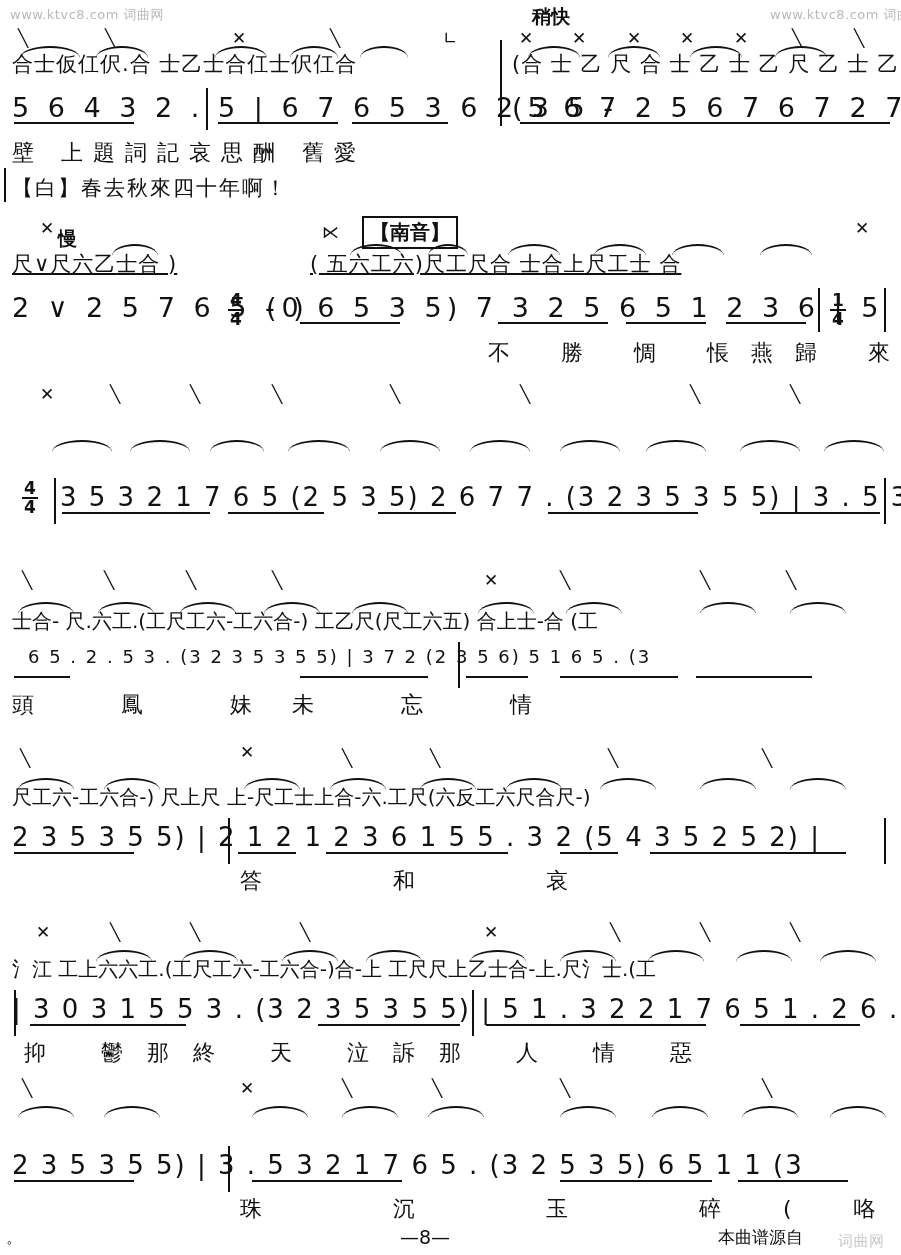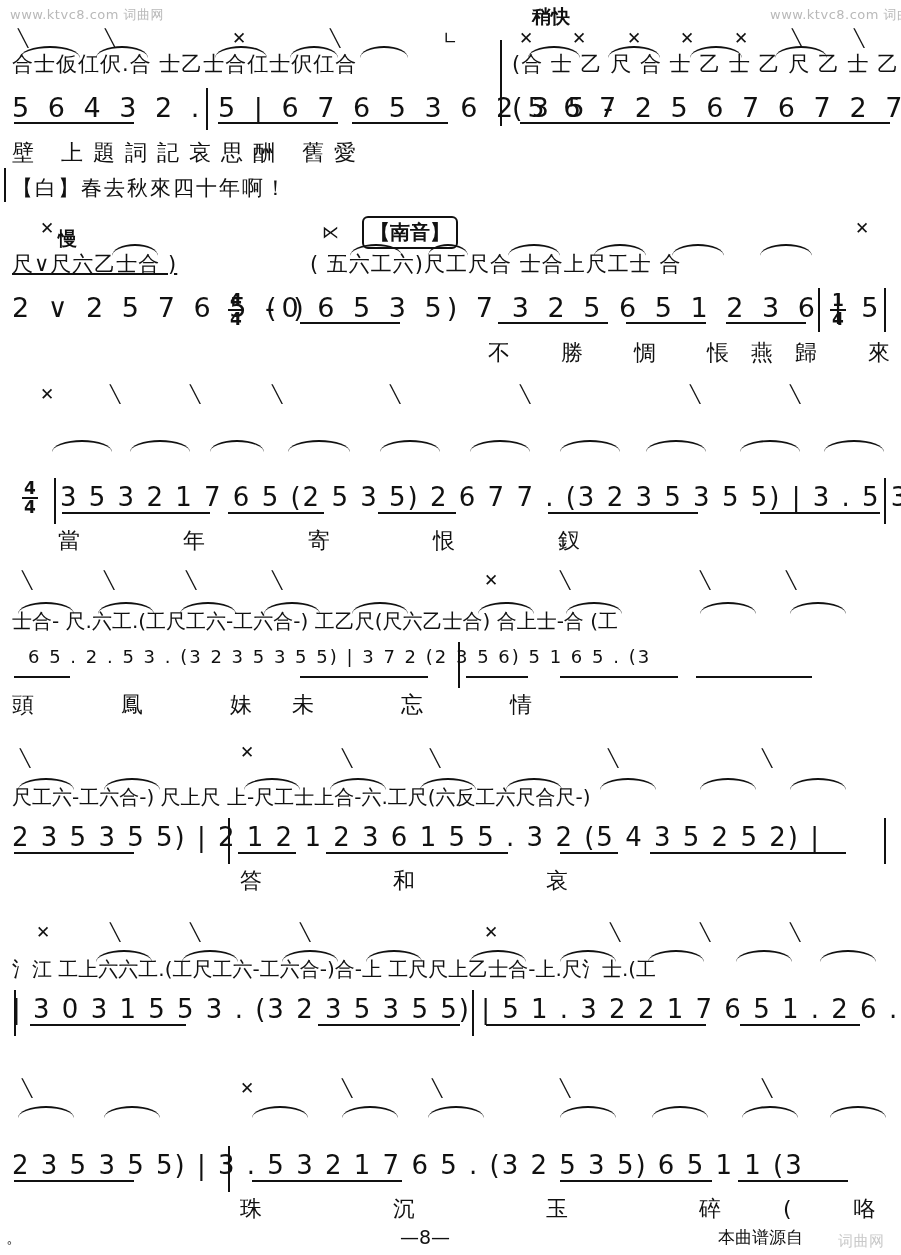--- a/index.html
+++ b/index.html
@@ -11,21 +11,21 @@
   .wm{position:absolute;color:#b9b9b9;font-size:13px;letter-spacing:.5px;white-space:nowrap;}
   .wm.r{color:#c9c9c9;}
   .page{position:absolute;inset:0;}
 
   
   .t{position:absolute;white-space:nowrap;}
   .gong{font-family:"DejaVu Sans","Liberation Sans",sans-serif;font-size:21px;letter-spacing:1px;}
   .num{font-family:"DejaVu Sans","Liberation Sans",sans-serif;font-size:27px;letter-spacing:5px;font-weight:500;}
   .lyr{font-size:22px;letter-spacing:10px;}
   .tempo{font-size:19px;font-weight:bold;}
-  .bracketed{font-size:20px;font-weight:bold;border-radius:6px;}
+  .bracketed{font-size:20px;font-weight:bold;}
   .meter{font-size:17px;line-height:1.0;text-align:center;font-weight:bold;}
   .meter span{display:block;}
   .meter .top{border-bottom:2px solid #111;padding:0 2px;}
 
   
   .tick{position:absolute;font-size:17px;color:#111;}
   .slur{position:absolute;border-top:2px solid #111;border-radius:50%/100% 100% 0 0;height:10px;}
   .bar{position:absolute;width:2px;background:#111;}
   .hbar{position:absolute;height:2px;background:#111;}
   .footer-num{position:absolute;font-size:19px;}
@@ -90,21 +90,21 @@
 
   <div class="slur" style="left:112px;top:244px;width:46px;"></div>
   <div class="slur" style="left:508px;top:244px;width:52px;"></div>
   <div class="slur" style="left:594px;top:244px;width:52px;"></div>
   <div class="slur" style="left:672px;top:244px;width:52px;"></div>
   <div class="slur" style="left:760px;top:244px;width:52px;"></div>
   <div class="slur" style="left:350px;top:244px;width:52px;"></div>
   <div class="slur" style="left:428px;top:244px;width:40px;"></div>
 
   <div class="t gong" style="left:12px;top:250px;text-decoration:underline;">尺∨尺六乙士合  )</div>
-  <div class="t gong" style="left:310px;top:250px;">( 五六工六)尺工尺合 士合上尺工士      合</div>
+  <div class="t gong" style="left:310px;top:250px;text-decoration:underline;">( 五六工六)尺工尺合 士合上尺工士      合</div>
 
   <div class="t num" style="left:12px;top:292px;">2 ∨ 2 5 7 6 5 - )</div>
   <div class="meter t" style="left:228px;top:292px;">
     <span class="top">4</span>
     <span>4</span>
   </div>
   <div class="t num" style="left:266px;top:292px;">(0 6 5 3 5) 7 3 2 5 6 5 1 2 3 6 | 5</div>
   <div class="meter t" style="left:830px;top:292px;">
     <span class="top">1</span>
     <span>4</span>
@@ -147,42 +147,41 @@
   <div class="bar" style="left:54px;top:478px;height:46px;"></div>
   <div class="bar" style="left:884px;top:478px;height:46px;"></div>
   <div class="t num" style="left:60px;top:482px;font-size:26px;letter-spacing:2px;">3 5 3 2 1 7 6 5 (2 5 3 5) 2 6 7 7 . (3 2 3 5 3 5 5) | 3 . 5 3 2 1 7</div>
 
   <div class="hbar" style="left:62px;top:512px;width:148px;"></div>
   <div class="hbar" style="left:228px;top:512px;width:96px;"></div>
   <div class="hbar" style="left:378px;top:512px;width:78px;"></div>
   <div class="hbar" style="left:548px;top:512px;width:150px;"></div>
   <div class="hbar" style="left:760px;top:512px;width:120px;"></div>
 
-  <div class="t lyr" style="left:58px;top:526px;letter-spacing:48px;">當 年 寄 恨 釵</div>
 
   <div class="tick" style="left:22px;top:570px;">╲</div>
   <div class="tick" style="left:104px;top:570px;">╲</div>
   <div class="tick" style="left:186px;top:570px;">╲</div>
   <div class="tick" style="left:272px;top:570px;">╲</div>
   <div class="tick" style="left:484px;top:570px;">✕</div>
   <div class="tick" style="left:560px;top:570px;">╲</div>
   <div class="tick" style="left:700px;top:570px;">╲</div>
   <div class="tick" style="left:786px;top:570px;">╲</div>
 
   <div class="slur" style="left:18px;top:602px;width:56px;"></div>
   <div class="slur" style="left:98px;top:602px;width:56px;"></div>
   <div class="slur" style="left:180px;top:602px;width:56px;"></div>
   <div class="slur" style="left:264px;top:602px;width:56px;"></div>
   <div class="slur" style="left:352px;top:602px;width:56px;"></div>
   <div class="slur" style="left:478px;top:602px;width:56px;"></div>
   <div class="slur" style="left:566px;top:602px;width:56px;"></div>
   <div class="slur" style="left:700px;top:602px;width:56px;"></div>
   <div class="slur" style="left:790px;top:602px;width:56px;"></div>
 
-  <div class="t gong" style="left:12px;top:608px;font-size:20px;letter-spacing:0px;">士合-  尺.六工.(工尺工六-工六合-) 工乙尺(尺六乙士合) 合上士-合 (工</div>
+  <div class="t gong" style="left:12px;top:608px;font-size:20px;letter-spacing:0px;">士合-  尺.六工.(工尺工六-工六合-) 工乙尺(尺工六五) 合上士-合 (工</div>
 
   <div class="t num" style="left:28px;top:646px;font-size:18px;letter-spacing:2px;">6 5 . 2 . 5 3 . (3 2 3 5 3 5 5) | 3 7 2 (2 3 5 6) 5 1 6 5 . (3</div>
   <div class="bar" style="left:458px;top:642px;height:46px;"></div>
 
   <div class="hbar" style="left:14px;top:676px;width:56px;"></div>
   <div class="hbar" style="left:300px;top:676px;width:128px;"></div>
   <div class="hbar" style="left:466px;top:676px;width:62px;"></div>
   <div class="hbar" style="left:560px;top:676px;width:118px;"></div>
   <div class="hbar" style="left:696px;top:676px;width:116px;"></div>
 
@@ -242,20 +241,21 @@
 
   <div class="t num" style="left:12px;top:994px;font-size:26px;letter-spacing:2px;">| 3 0 3 1 5 5 3 . (3 2 3 5 3 5 5) | 5 1 . 3 2 2 1 7 6 5 1 . 2 6 . (3</div>
   <div class="bar" style="left:14px;top:990px;height:46px;"></div>
   <div class="bar" style="left:472px;top:990px;height:46px;"></div>
 
   <div class="hbar" style="left:30px;top:1024px;width:156px;"></div>
   <div class="hbar" style="left:318px;top:1024px;width:142px;"></div>
   <div class="hbar" style="left:486px;top:1024px;width:220px;"></div>
   <div class="hbar" style="left:740px;top:1024px;width:120px;"></div>
 
+  <div class="t lyr" style="left:24px;top:1038px;letter-spacing:24px;">抑 鬱那終 天 泣訴那 人 情 惡</div>
 
   <div class="tick" style="left:22px;top:1078px;">╲</div>
   <div class="tick" style="left:240px;top:1078px;">✕</div>
   <div class="tick" style="left:342px;top:1078px;">╲</div>
   <div class="tick" style="left:432px;top:1078px;">╲</div>
   <div class="tick" style="left:560px;top:1078px;">╲</div>
   <div class="tick" style="left:762px;top:1078px;">╲</div>
 
   <div class="slur" style="left:18px;top:1106px;width:56px;"></div>
   <div class="slur" style="left:104px;top:1106px;width:56px;"></div>

